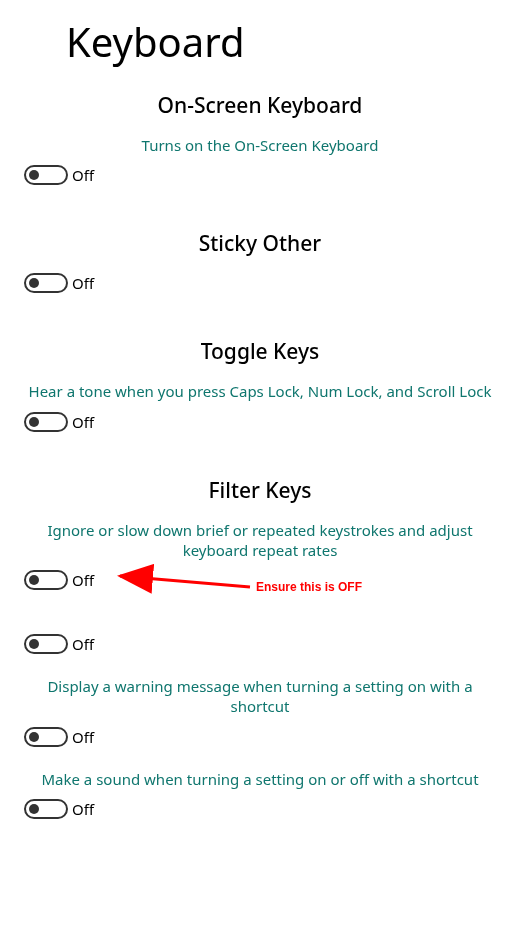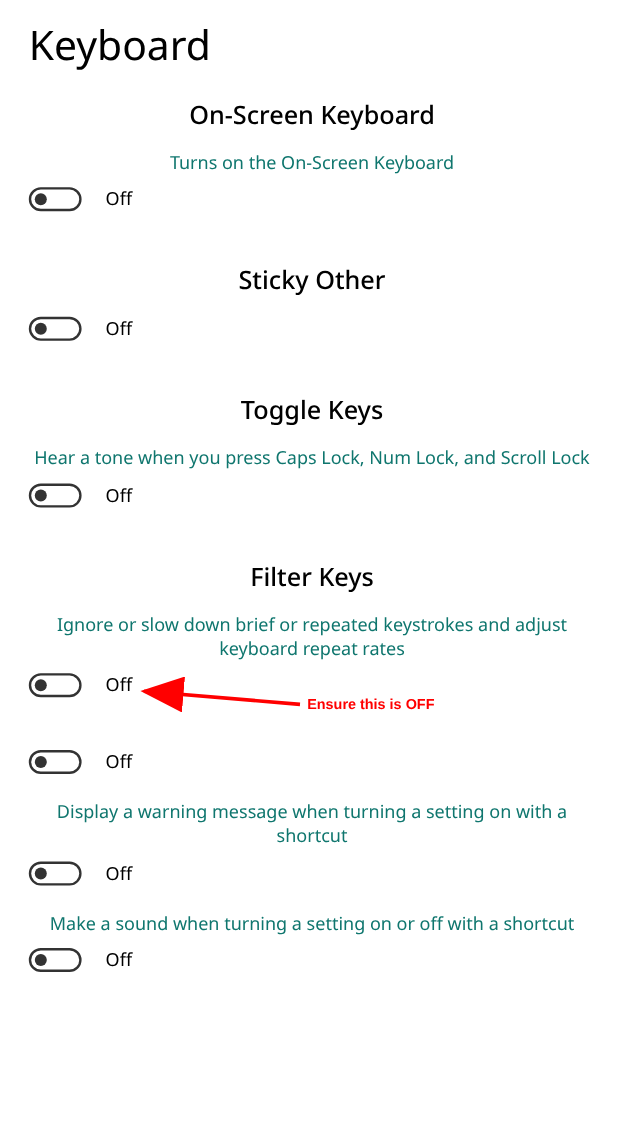--- a/index.html
+++ b/index.html
@@ -5,42 +5,43 @@
     * { margin: 0; padding: 0; box-sizing: border-box; }
     body {
       font-family: "Segoe UI", system-ui, -apple-system, sans-serif;
       background: #fff;
       width: 520px;
       padding: 10px 24px 20px 24px;
       color: #000;
       position: relative;
     }
     .page-title {
-      font-size: 34px;
+      font-size: 40px;
       font-weight: 400;
       margin-bottom: 22px;
       margin-top: 4px;
+      margin-left: 42px;
     }
     .section-title {
       font-size: 21px;
       font-weight: 500;
       margin-bottom: 16px;
       margin-top: 0;
     }
     .option-label {
       font-size: 15px;
       font-weight: 400;
       color: #0f766e;
       margin-bottom: 10px;
       line-height: 1.35;
     }
     .toggle-row {
       display: flex;
       align-items: center;
-      gap: 20px;
+      gap: 4px;
     }
     .toggle {
       width: 44px;
       height: 20px;
       border: 2px solid #333;
       border-radius: 10px;
       position: relative;
       background: #fff;
       flex: none;
     }

